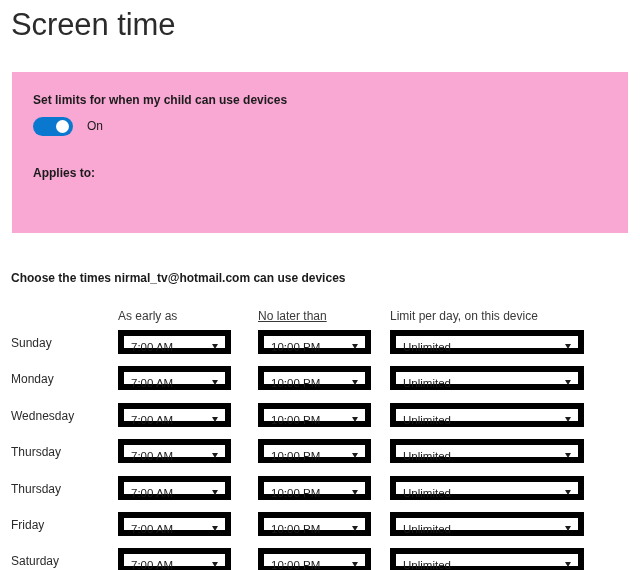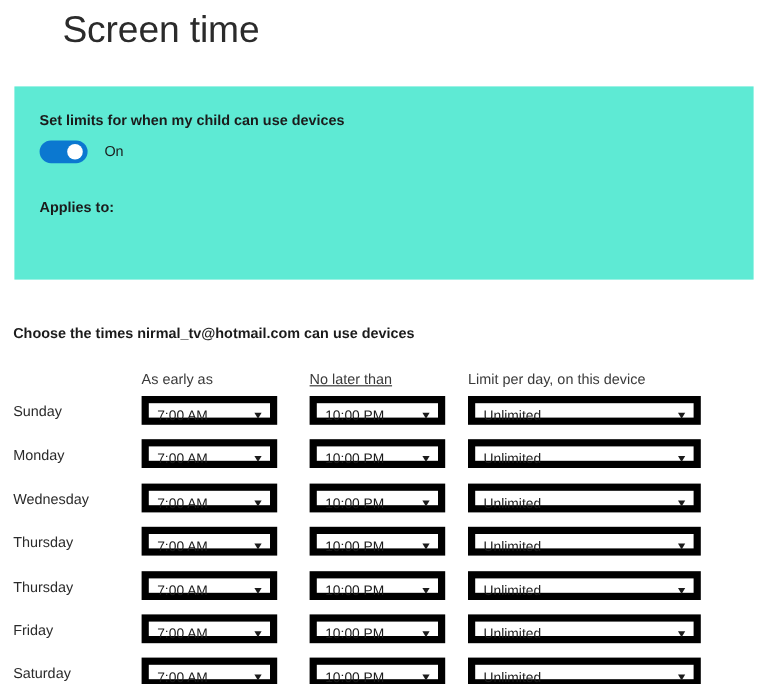--- a/index.html
+++ b/index.html
@@ -21,31 +21,30 @@
   .page-title {
     position: absolute;
     left: 11px;
     top: 4px;
     font-size: 31px;
     font-weight: 300;
     letter-spacing: -0.1px;
     color: #2b2b2b;
     line-height: 42px;
     white-space: nowrap;
-    margin-left: 41px;
   }
 
   
   .panel {
     position: absolute;
     left: 12px;
     top: 72px;
     width: 616px;
     height: 161px;
-    background: #5eead4;
+    background: #f9a8d4;
   }
   .panel-heading {
     position: absolute;
     left: 21px;
     top: 21px;
     font-size: 12px;
     font-weight: 700;
     color: #1b1b1b;
     white-space: nowrap;
   }

